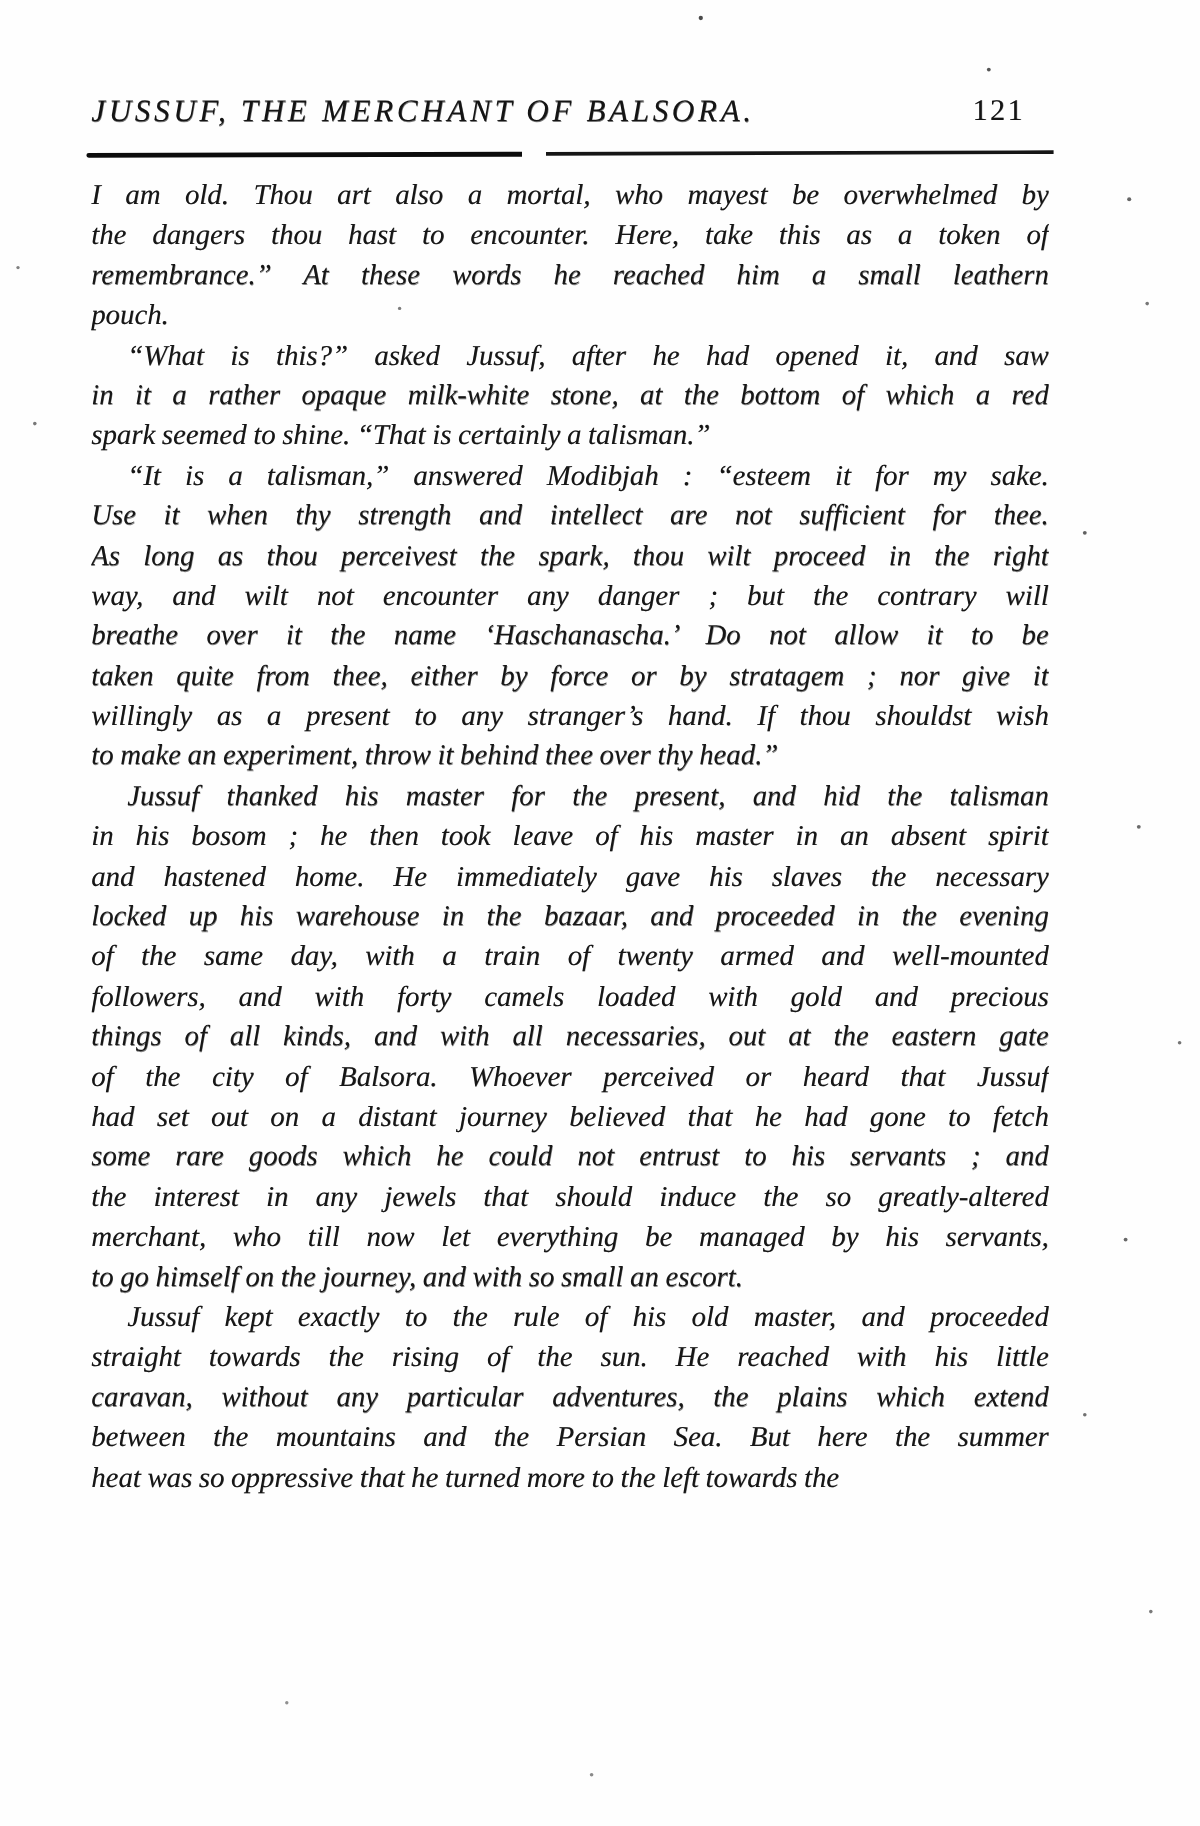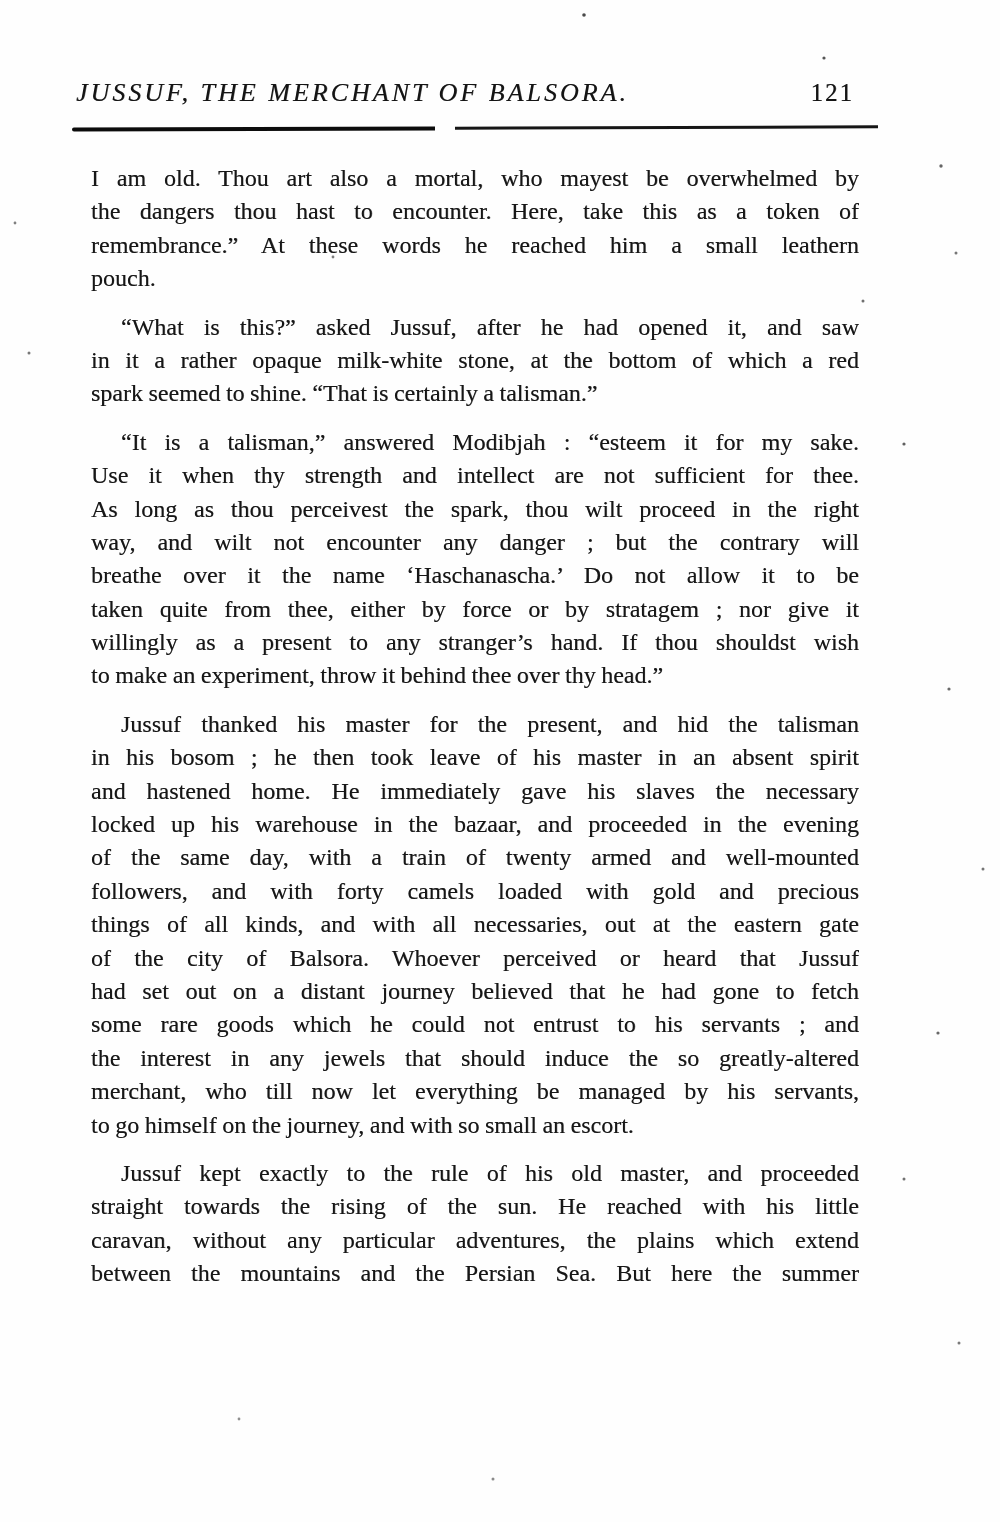--- a/index.html
+++ b/index.html
@@ -74,21 +74,21 @@
   .text-block {
     position: absolute;
     top: 147px;
     left: 76px;
     width: 798px;
     font-size: 24px;
     line-height: 33.4px;
     word-spacing: -0.5px;
     text-shadow: 0.35px 0.35px 0 rgba(10,10,10,0.5);
   }
-  .para { margin: 15px; padding: 0; }
+  .para { margin: 0; padding: 0; font-style: italic; }
   .line {
     text-align: justify;
     text-align-last: justify;
     white-space: normal;
     overflow: hidden;
     height: 33.4px;
   }
   .line.last { text-align-last: left; }
   .para.indent .line.first { text-indent: 30px; }
   
@@ -167,18 +167,19 @@
         <div class="line">some rare goods which he could not entrust to his servants ; and</div>
         <div class="line">the interest in any jewels that should induce the so greatly-altered</div>
         <div class="line">merchant, who till now let everything be managed by his servants,</div>
         <div class="line last">to go himself on the journey, and with so small an escort.</div>
       </div>
       <div class="para indent">
         <div class="line first">Jussuf kept exactly to the rule of his old master, and proceeded</div>
         <div class="line">straight towards the rising of the sun.  He reached with his little</div>
         <div class="line">caravan, without any particular adventures, the plains which extend</div>
         <div class="line">between the mountains and the Persian Sea.  But here the summer</div>
+        <div class="line last">heat was so oppressive that he turned more to the left towards the</div>
       </div>
     </div>
 
   <div class="specks"></div>
 
 </div>
 
 </body></html>

